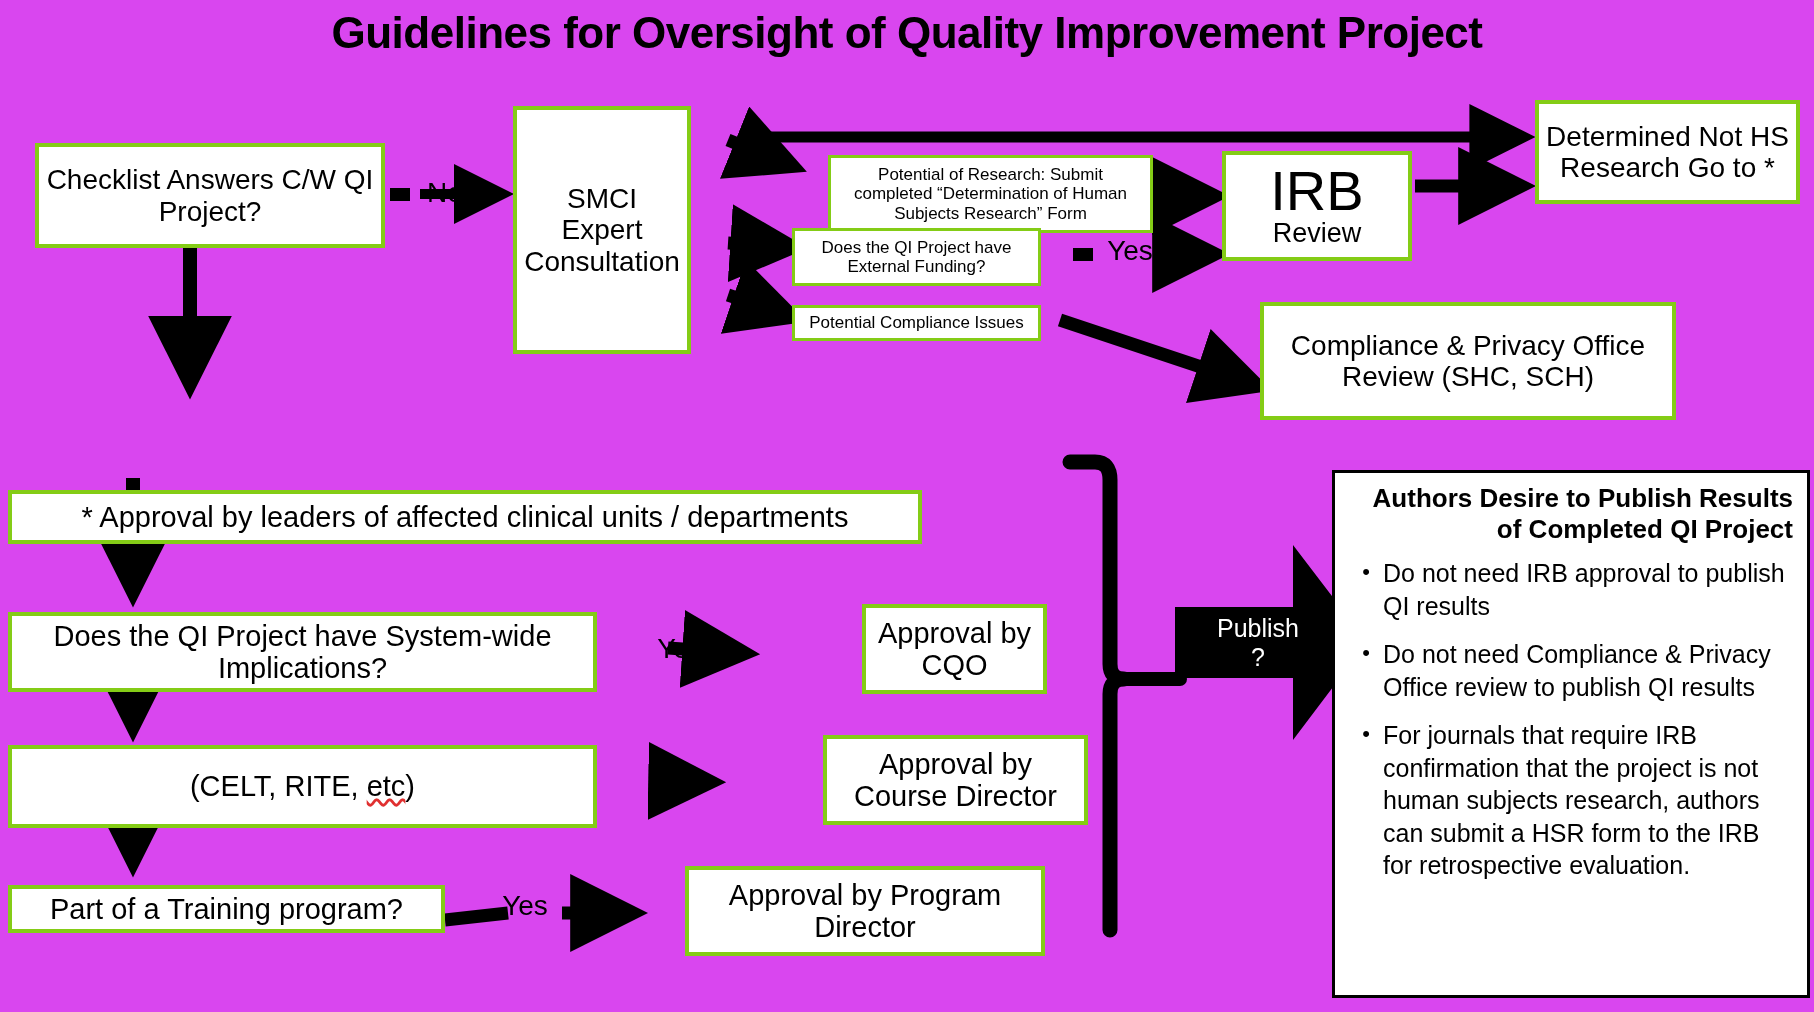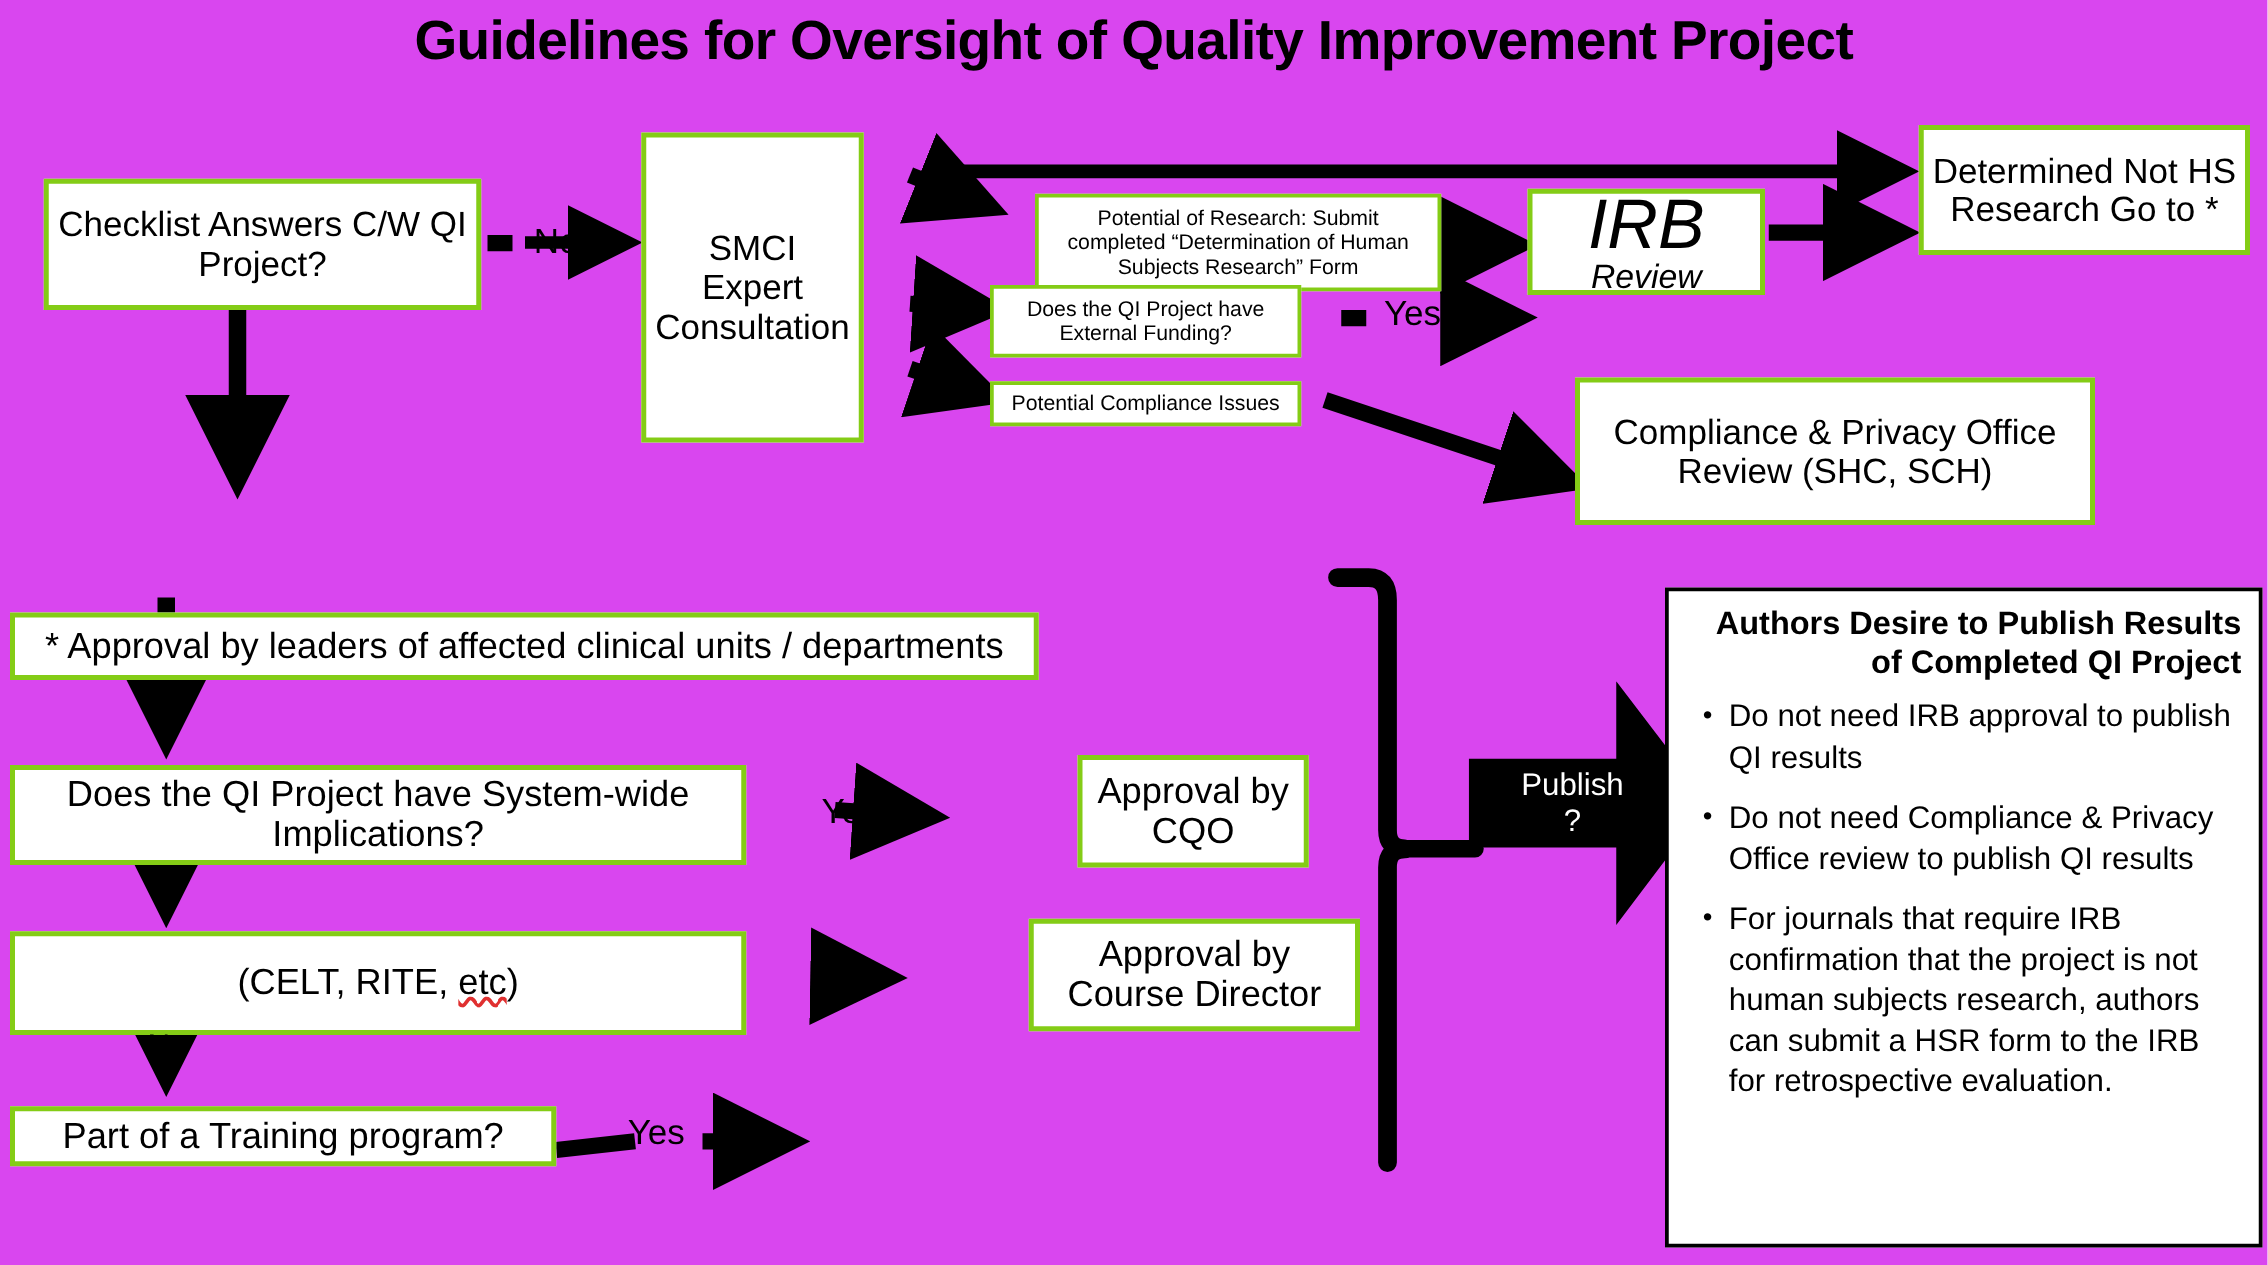--- a/index.html
+++ b/index.html
@@ -209,43 +209,44 @@
   <div class="node" style="left:35px; top:143px; width:350px; height:105px; font-size:28px;">Checklist Answers C/W QI Project?</div>
 
   <div class="node" style="left:513px; top:106px; width:178px; height:248px; font-size:28px;">SMCI Expert Consultation</div>
 
   <div class="node thin" style="left:828px; top:155px; width:325px; height:78px; font-size:17px;">Potential of Research: Submit completed “Determination of Human Subjects Research” Form</div>
 
   <div class="node thin" style="left:792px; top:228px; width:249px; height:58px; font-size:17px;">Does the QI Project have External Funding?</div>
 
   <div class="node thin" style="left:792px; top:305px; width:249px; height:36px; font-size:17px;">Potential Compliance Issues</div>
 
-  <div class="node" style="left:1222px; top:151px; width:190px; height:85px; flex-direction:column; justify-content:center;font-style:italic;">
+  <div class="node" style="left:1222px; top:151px; width:190px; height:110px; flex-direction:column; justify-content:center;">
     <span style="font-size:56px; line-height:1.0;">IRB</span>
     <span style="font-size:27px; line-height:1.1;">Review</span>
   </div>
 
   <div class="node" style="left:1535px; top:100px; width:265px; height:104px; font-size:28px;">Determined Not HS Research Go to *</div>
 
   <div class="node" style="left:1260px; top:302px; width:416px; height:118px; font-size:28px;">Compliance &amp; Privacy Office Review (SHC, SCH)</div>
 
-  <div class="node" style="left:8px; top:490px; width:823px; height:54px; font-size:29px;">* Approval by leaders of affected clinical units / departments</div>
+  <div class="node" style="left:8px; top:490px; width:914px; height:54px; font-size:29px;">* Approval by leaders of affected clinical units / departments</div>
 
   <div class="node" style="left:8px; top:612px; width:589px; height:80px; font-size:29px;">Does the QI Project have System-wide Implications?</div>
 
   <div class="node" style="left:8px; top:745px; width:589px; height:83px; font-size:29px; flex-direction:column;">
     <span><span>(CELT, RITE, </span><span class="spell">etc</span><span>)</span></span>
   </div>
 
   <div class="node" style="left:8px; top:885px; width:437px; height:48px; font-size:29px;">Part of a Training program?</div>
 
   <div class="node" style="left:862px; top:604px; width:185px; height:90px; font-size:29px;">Approval by CQO</div>
 
   <div class="node" style="left:823px; top:735px; width:265px; height:90px; font-size:29px;">Approval by Course Director</div>
 
+  <div class="node" style="left:685px; top:866px; width:360px; height:90px; font-size:29px;">Approval by Program Director</div>
 
   <div class="lbl" style="left:410px; top:177px; width:70px; font-size:28px;">No</div>
 
   <div class="lbl" style="left:150px; top:335px; width:80px; font-size:26px;">Yes</div>
 
   <div class="lbl" style="left:1092px; top:235px; width:76px; font-size:28px;">Yes</div>
 
   <div class="lbl" style="left:103px; top:690px; width:62px; font-size:25px;">No</div>
 
   <div class="lbl" style="left:103px; top:823px; width:62px; font-size:25px;">No</div>

